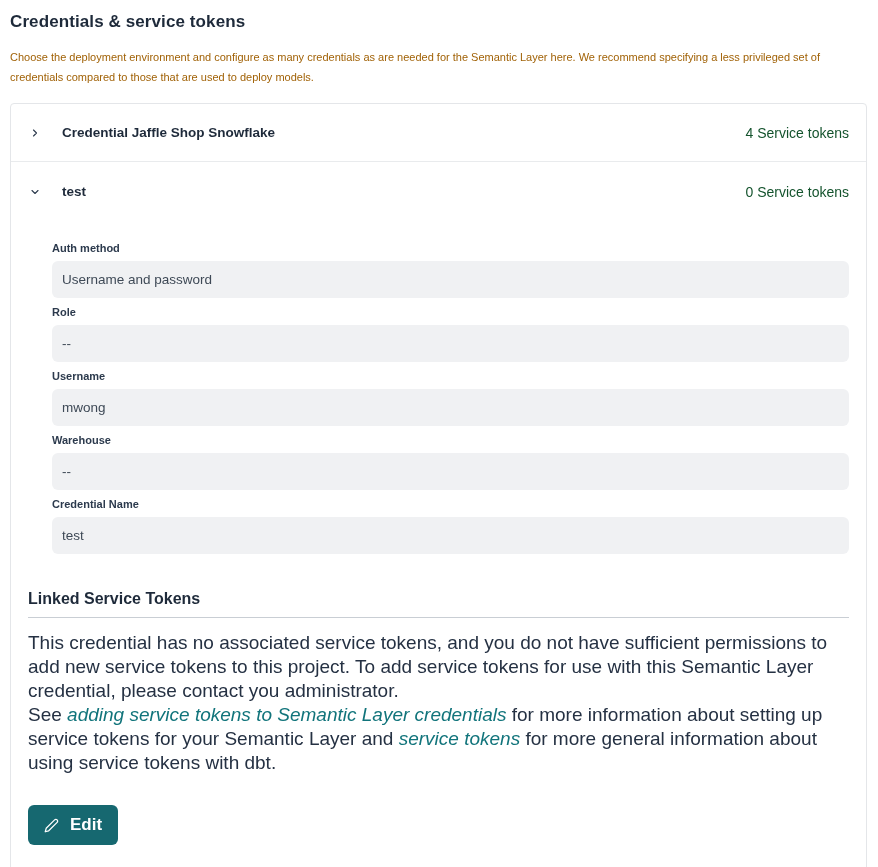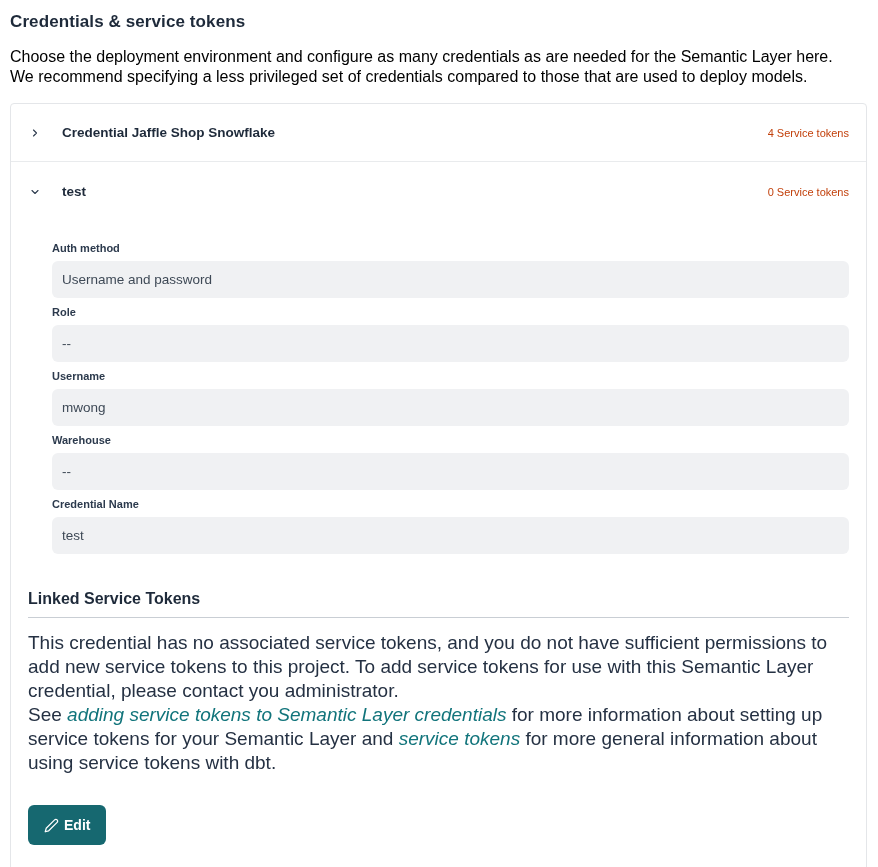--- a/index.html
+++ b/index.html
@@ -14,23 +14,23 @@
 
   .page-title {
     font-size: 17px;
     font-weight: 700;
     color: #1e2a3a;
     letter-spacing: 0.1px;
     margin-top: 2px;
   }
   .page-description {
     margin-top: 15px;
-    font-size: 16px;
+    font-size: 11px;
     line-height: 20px;
-    color: #000000;
+    color: #a16207;
     max-width: 846px;
   }
 
   .card {
     margin-top: 16px;
     border: 1px solid #e4e6e9;
     border-radius: 4px;
     background: #ffffff;
     height: 836px;
   }
@@ -53,22 +53,22 @@
     display: flex; align-items: center; justify-content: center;
   }
   .cred-name {
     margin-left: 20px;
     font-size: 13.5px;
     font-weight: 700;
     color: #1e2a3a;
   }
   .cred-tokens {
     margin-left: auto;
-    font-size: 11px;
-    color: #c2410c;
+    font-size: 14px;
+    color: #14532d;
   }
 
   .cred-body { padding: 21px 17px 0 17px; }
 
   .field-group { margin-bottom: 8px; margin-left: 24px; }
   .field-label {
     display: block;
     font-size: 11px;
     font-weight: 700;
     color: #2c3a4d;
@@ -112,29 +112,29 @@
     color: #11747b;
     text-decoration: none;
     cursor: pointer;
     font-style: italic;
   }
 
   .edit-button {
     margin-top: 30px;
     display: inline-flex;
     align-items: center;
-    gap: 5px;
+    gap: 11px;
     background: #166870;
     color: #ffffff;
     border: none;
     border-radius: 6px;
     height: 40px;
     padding: 0 16px;
     font-family: "Liberation Sans", "DejaVu Sans", sans-serif;
-    font-size: 14px;
+    font-size: 17px;
     font-weight: 700;
     cursor: pointer;
   }
   .edit-button svg { display: block; }
 </style>
 </head>
 <body>
 
 <div class="page">
 

